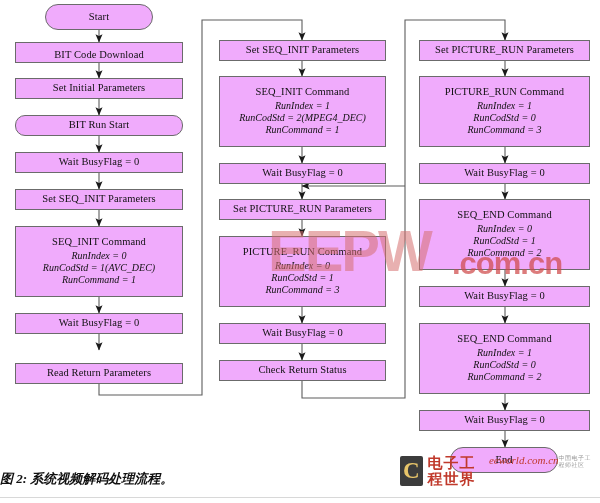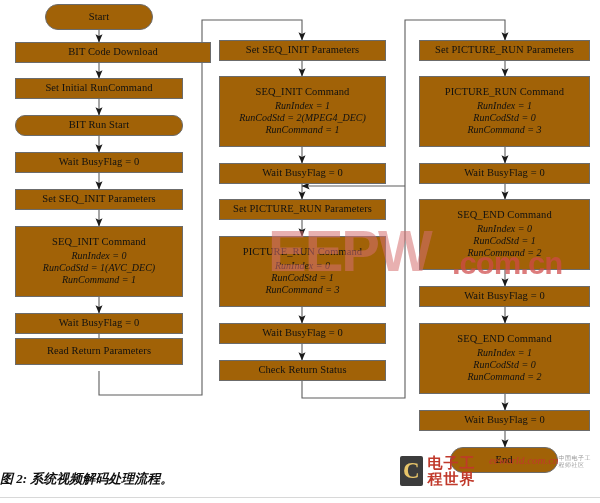--- a/index.html
+++ b/index.html
@@ -12,21 +12,21 @@
   }
   #canvas{
     position:absolute;left:0;top:0;width:600px;height:503px;
   }
   svg.wires{position:absolute;left:0;top:0;width:600px;height:503px;pointer-events:none;}
 
   .node{
     position:absolute;
     box-sizing:border-box;
     border:1px solid #6b6b6b;
-    background:#a16207;
+    background:#f0abfc;
     display:flex;
     flex-direction:column;
     align-items:center;
     justify-content:center;
     text-align:center;
     color:#111;
     font-size:10.5px;
     line-height:1.22;
   }
   .node.terminal{
@@ -140,26 +140,26 @@
       <line x1="505" y1="431" x2="505" y2="447" marker-end="url(#ah)"></line>
 
       <path d="M405,186 L302,186" marker-end="url(#ah)"></path>
     </g>
   </svg>
 
   <div class="node terminal" style="left:45px;top:4px;width:108px;height:26px;">
     <span class="title">Start</span>
   </div>
 
-  <div class="node" style="left:15px;top:42px;width:196px;height:21px;">
+  <div class="node" style="left:15px;top:42px;width:168px;height:21px;justify-content:flex-end;">
     <span class="title">BIT Code Download</span>
   </div>
 
   <div class="node" style="left:15px;top:78px;width:168px;height:21px;">
-    <span class="title">Set Initial RunCommand</span>
+    <span class="title">Set Initial Parameters</span>
   </div>
 
   <div class="node" style="left:15px;top:115px;width:168px;height:21px;border-radius:10px;">
     <span class="title">BIT Run Start</span>
   </div>
 
   <div class="node" style="left:15px;top:152px;width:168px;height:21px;">
     <span class="title">Wait BusyFlag = 0</span>
   </div>
 
@@ -171,21 +171,21 @@
     <span class="title">SEQ_INIT Command</span>
     <span class="param">RunIndex = 0</span>
     <span class="param">RunCodStd = 1(AVC_DEC)</span>
     <span class="param">RunCommand = 1</span>
   </div>
 
   <div class="node" style="left:15px;top:313px;width:168px;height:21px;">
     <span class="title">Wait BusyFlag = 0</span>
   </div>
 
-  <div class="node" style="left:15px;top:338px;width:168px;height:27px;">
+  <div class="node" style="left:15px;top:363px;width:168px;height:21px;">
     <span class="title">Read Return Parameters</span>
   </div>
 
   <div class="node" style="left:219px;top:40px;width:167px;height:21px;">
     <span class="title">Set SEQ_INIT Parameters</span>
   </div>
 
   <div class="node cmd" style="left:219px;top:76px;width:167px;height:71px;">
     <span class="title">SEQ_INIT Command</span>
     <span class="param">RunIndex = 1</span>

